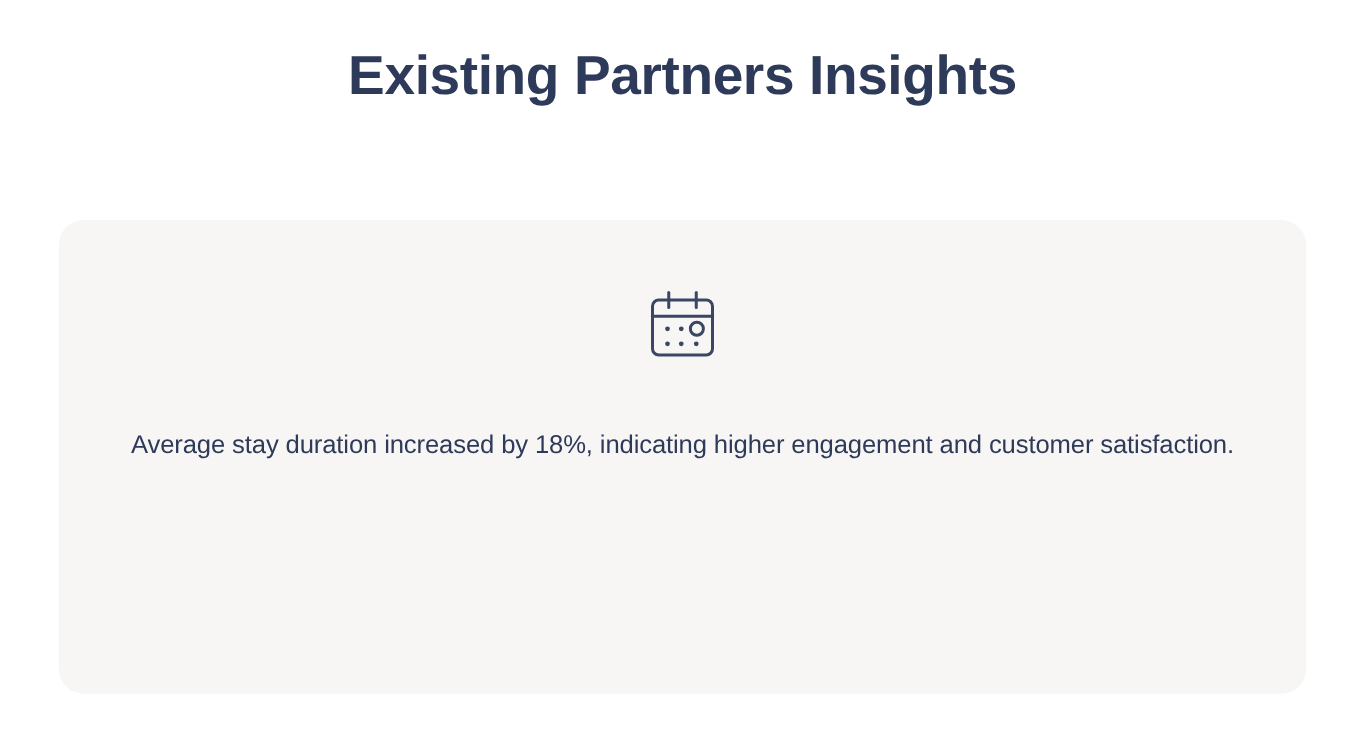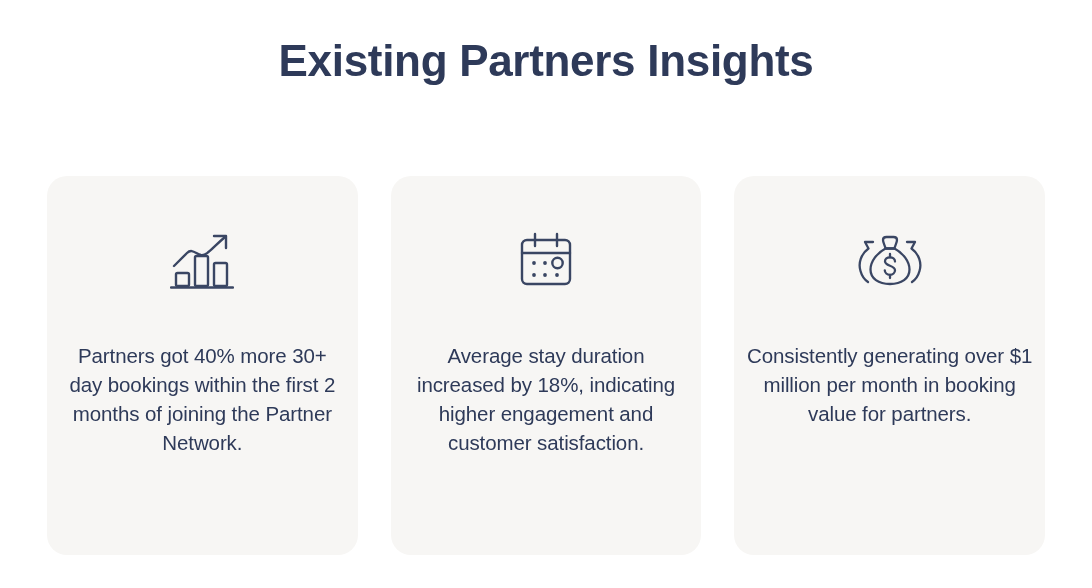--- a/index.html
+++ b/index.html
@@ -63,36 +63,20 @@
 </style>
 </head>
 <body>
 
 <div class="page">
 
   <h1 class="page-title">Existing Partners Insights</h1>
 
   <div class="cards">
 
-    <div class="card">
-      <div class="card-icon">
-        <svg width="64" height="60" viewBox="0 0 64 60" fill="none" stroke="#3a4663" stroke-width="2.4" stroke-linecap="round" stroke-linejoin="round">
-
-          <path d="M4 36 L17 23 C22 18 26 24 31 25 C37 26 42 18 55 7" fill="none"></path>
-          <path d="M44 6 L56 6 L56 18" fill="none"></path>
-
-          <rect x="6" y="43" width="13" height="13" rx="1.5"></rect>
-          <rect x="25" y="26" width="13" height="30" rx="1.5"></rect>
-          <rect x="44" y="33" width="13" height="23" rx="1.5"></rect>
-
-          <path d="M1 57.5 L63 57.5"></path>
-        </svg>
-      </div>
-      <div class="card-text">Partners got 40% more 30+ day bookings within the first 2 months of joining the Partner Network.</div>
-    </div>
 
     <div class="card">
       <div class="card-icon">
         <svg width="60" height="60" viewBox="0 0 60 60" fill="none" stroke="#3a4663" stroke-width="2.4" stroke-linecap="round" stroke-linejoin="round">
           <rect x="6" y="10" width="48" height="44" rx="5"></rect>
           <path d="M6 23 L54 23"></path>
           <path d="M19 4 L19 16"></path>
           <path d="M41 4 L41 16"></path>
 
           <circle cx="18" cy="33" r="1.9" fill="#3a4663" stroke="none"></circle>
@@ -100,34 +84,15 @@
           <circle cx="41.5" cy="33" r="5.2" fill="none"></circle>
 
           <circle cx="18" cy="45" r="1.9" fill="#3a4663" stroke="none"></circle>
           <circle cx="29" cy="45" r="1.9" fill="#3a4663" stroke="none"></circle>
           <circle cx="41" cy="45" r="1.9" fill="#3a4663" stroke="none"></circle>
         </svg>
       </div>
       <div class="card-text">Average stay duration increased by 18%, indicating higher engagement and customer satisfaction.</div>
     </div>
 
-    <div class="card">
-      <div class="card-icon">
-        <svg width="68" height="60" viewBox="0 0 68 60" fill="none" stroke="#3a4663" stroke-width="2.3" stroke-linecap="round" stroke-linejoin="round">
-
-          <path d="M17 12 L9 12 L12.5 18.5 C5 24 2 33 4.5 41 C6 46.5 9 50 12 52" fill="none"></path>
-
-          <path d="M51 12 L59 12 L55.5 18.5 C63 24 66 33 63.5 41 C62 46.5 59 50 56 52" fill="none"></path>
-
-          <path d="M27 10 C27 8 28.5 7 30.5 7 L37.5 7 C39.5 7 41 8 41 10 C41 13 38.5 16.5 38.5 18.5 L29.5 18.5 C29.5 16.5 27 13 27 10 Z" fill="none"></path>
-
-          <path d="M29.5 18.5 C21 23 14.5 31.5 14.5 39.5 C14.5 48.5 22.5 54 34 54 C45.5 54 53.5 48.5 53.5 39.5 C53.5 31.5 47 23 38.5 18.5 Z" fill="none"></path>
-
-          <path d="M39 31.5 C39 29 36.5 27.3 34 27.3 C31 27.3 29 29 29 31.3 C29 36.5 39 35 39 40.3 C39 42.8 36.8 44.8 34 44.8 C31 44.8 28.8 42.8 28.8 40.3" fill="none"></path>
-          <path d="M34 24 L34 27.3"></path>
-          <path d="M34 44.8 L34 48"></path>
-        </svg>
-      </div>
-      <div class="card-text">Consistently generating over $1 million per month in booking value for partners.</div>
-    </div>
 
   </div>
 </div>
 
 </body></html>

